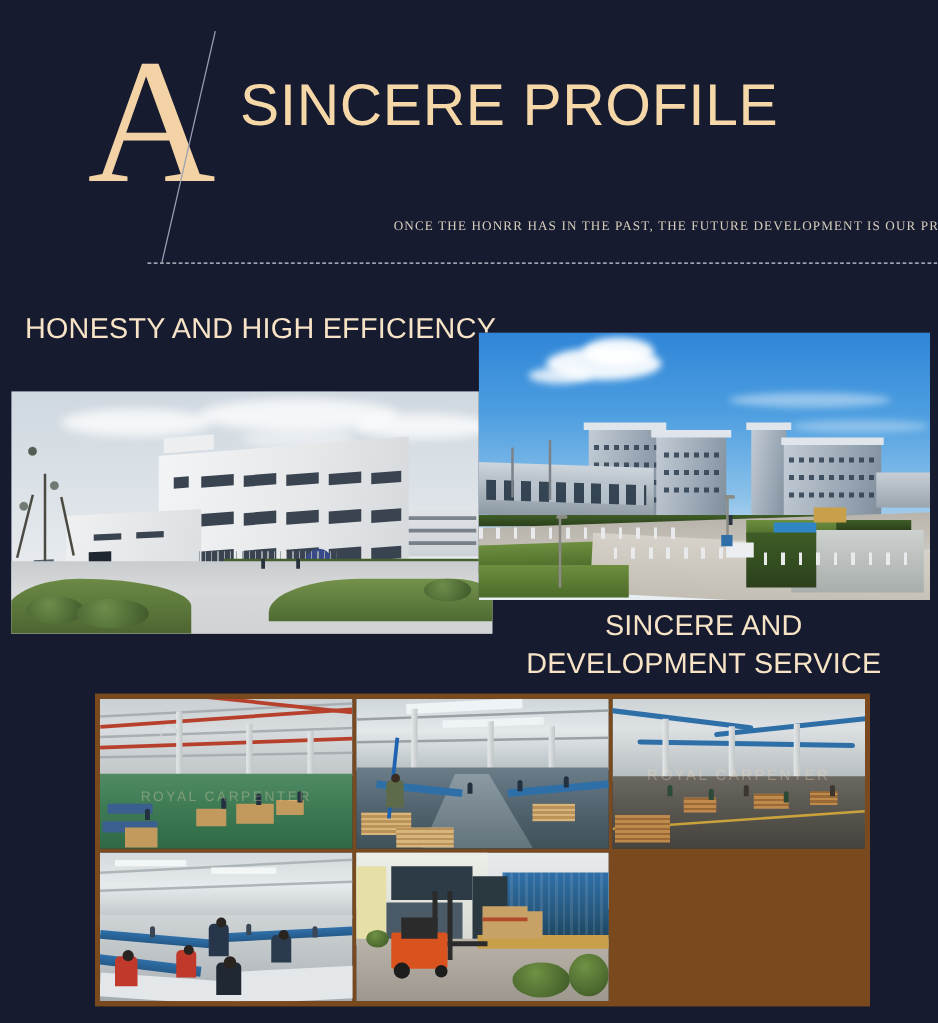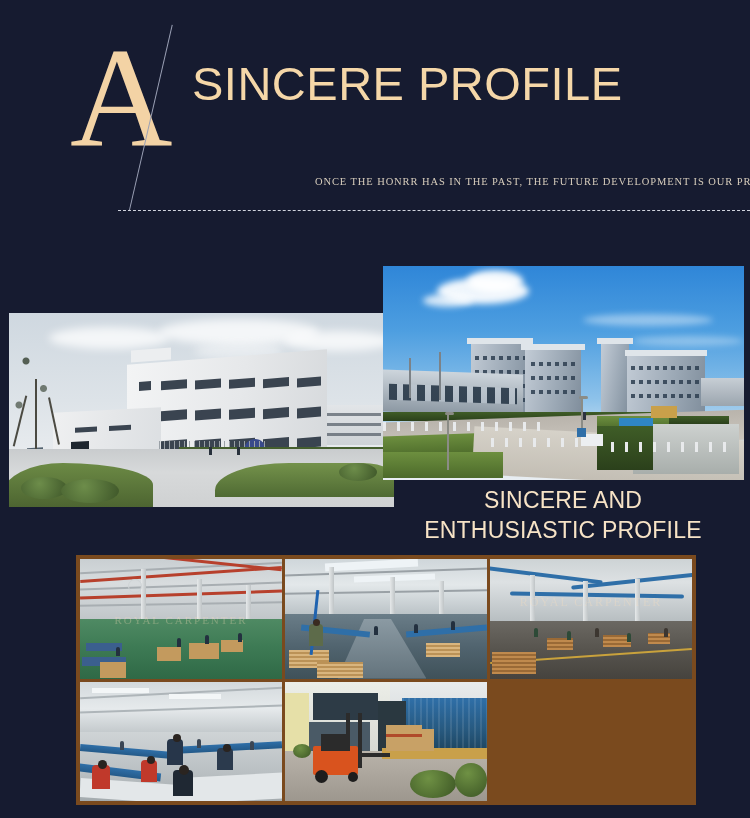--- a/index.html
+++ b/index.html
@@ -343,24 +343,25 @@
     position: relative;
     overflow: hidden;
     background: #3a3a3a;
   }
 
   .watermark {
     position: absolute;
     left: 50%;
     transform: translateX(-50%);
     color: rgba(255,225,190,0.30);
-    font-family: Liberation Serif, serif;
+    font-family: Liberation Sans, sans-serif;
     letter-spacing: 2px;
     white-space: nowrap;
     pointer-events: none;
+    margin-top: 18px;
   }
 
   
   .tA-roof {
     position: absolute; left:0; top:0; width:100%; height:52%;
     background: linear-gradient(#c9cfd2 0%, #d8dcde 40%, #bfc5c8 100%);
   }
   .tA-truss {
     position: absolute;
     height: 2px;
@@ -578,21 +579,22 @@
 
     <div class="brand-letter">A</div>
     <div class="brand-slash"></div>
 
     <div class="title-main">SINCERE PROFILE</div>
     <div class="tagline">ONCE THE HONRR HAS IN THE PAST,  THE FUTURE DEVELOPMENT IS OUR PRIDE</div>
 
     <div class="divider-dashed"></div>
   </div>
 
-  <div class="heading heading-right">SINCERE AND ENTHUSIASTIC PROFILE</div>
+  <div class="heading heading-left">HONESTY AND HIGH EFFICIENCY</div>
+  <div class="heading heading-right">SINCERE AND DEVELOPMENT SERVICE</div>
 
   <div class="photo photo-left">
     <div class="p1-sky"></div>
 
     <div class="p1-cloud" style="left:40px; top:14px; width:120px; height:22px;"></div>
     <div class="p1-cloud" style="left:150px; top:6px; width:160px; height:26px;"></div>
     <div class="p1-cloud" style="left:185px; top:30px; width:90px; height:16px; opacity:.6;"></div>
     <div class="p1-cloud" style="left:275px; top:18px; width:110px; height:20px;"></div>
 
     <div class="p1-right-bldg"></div>

